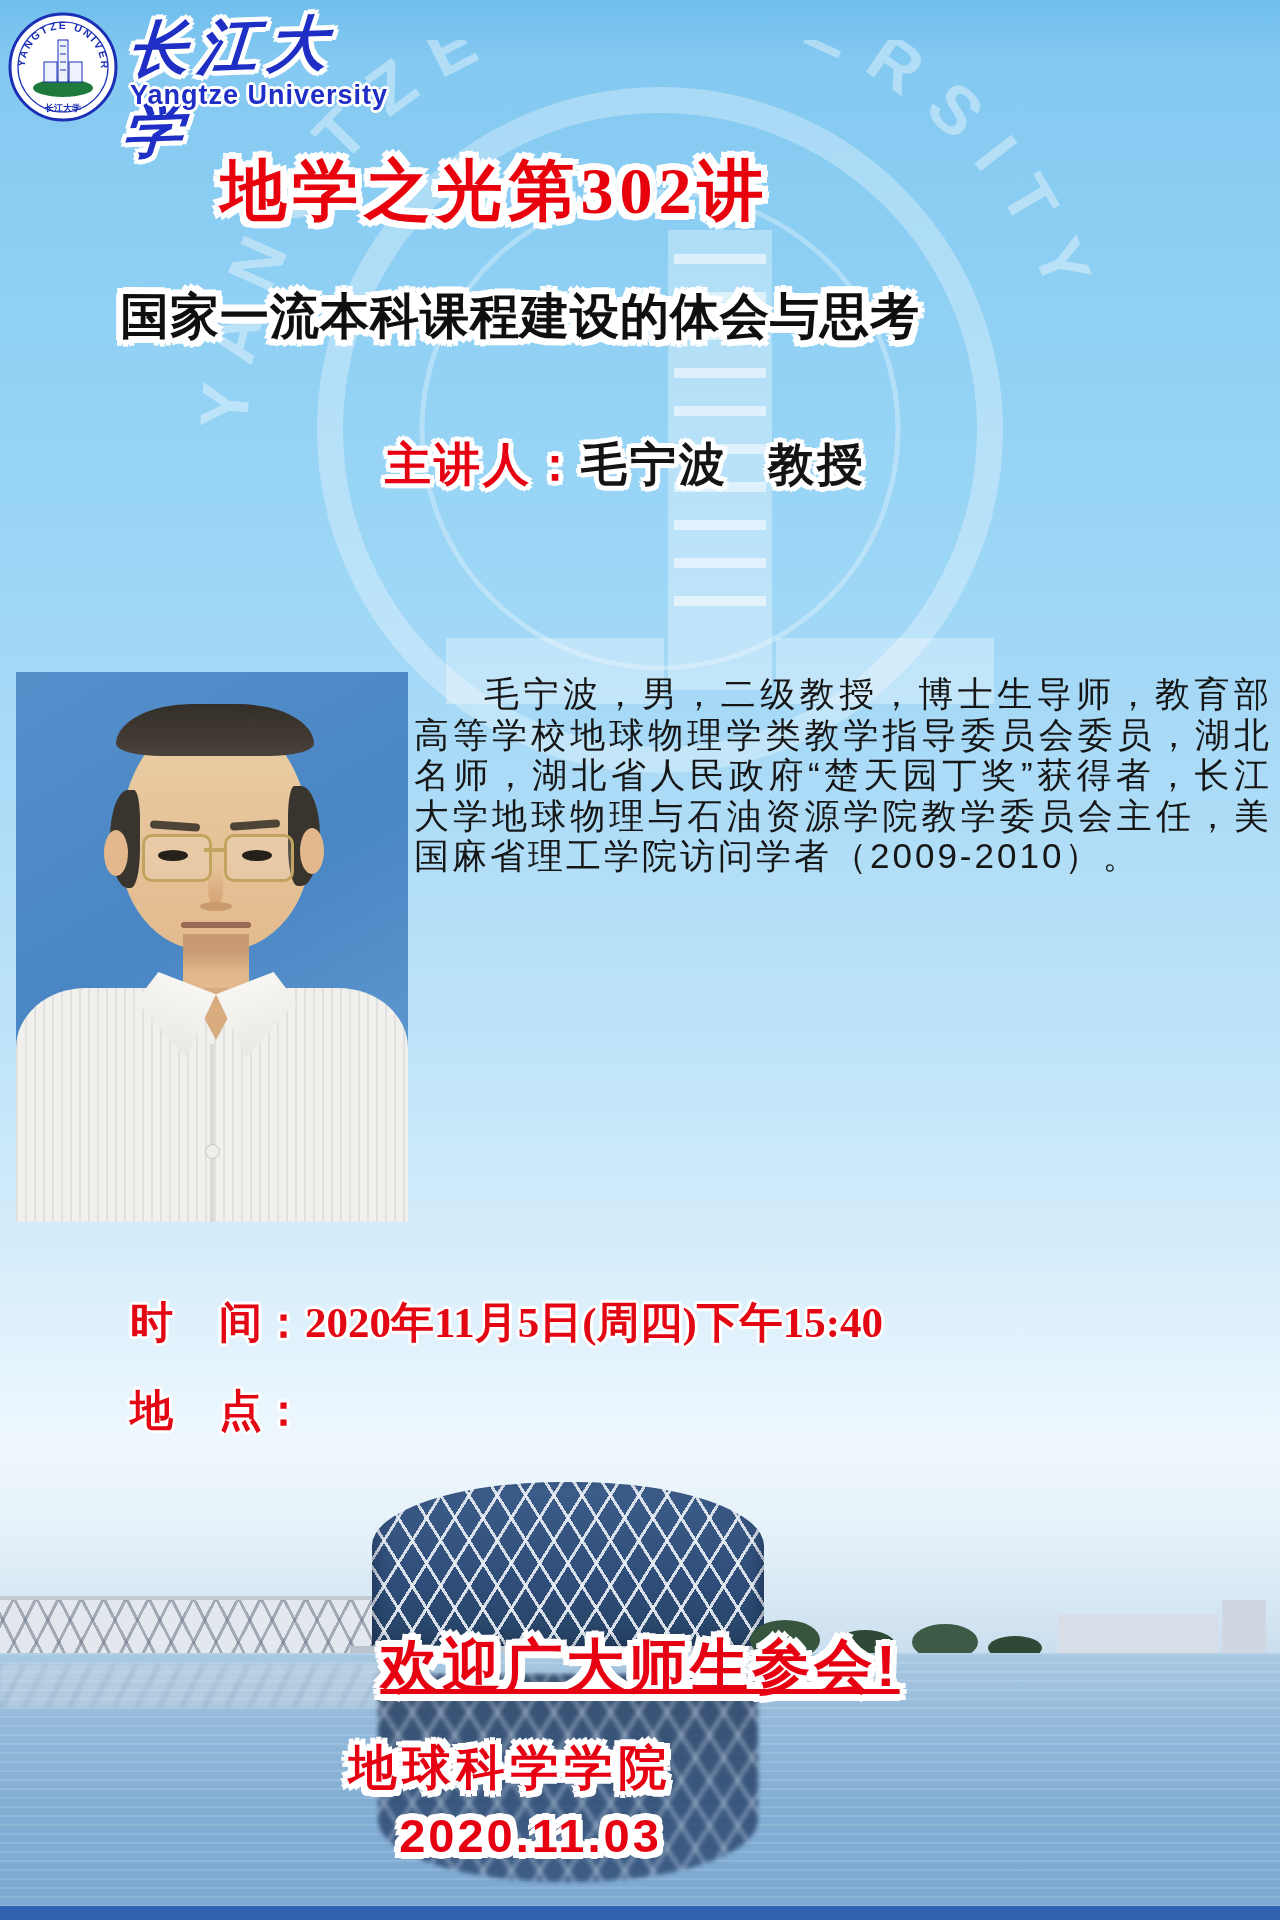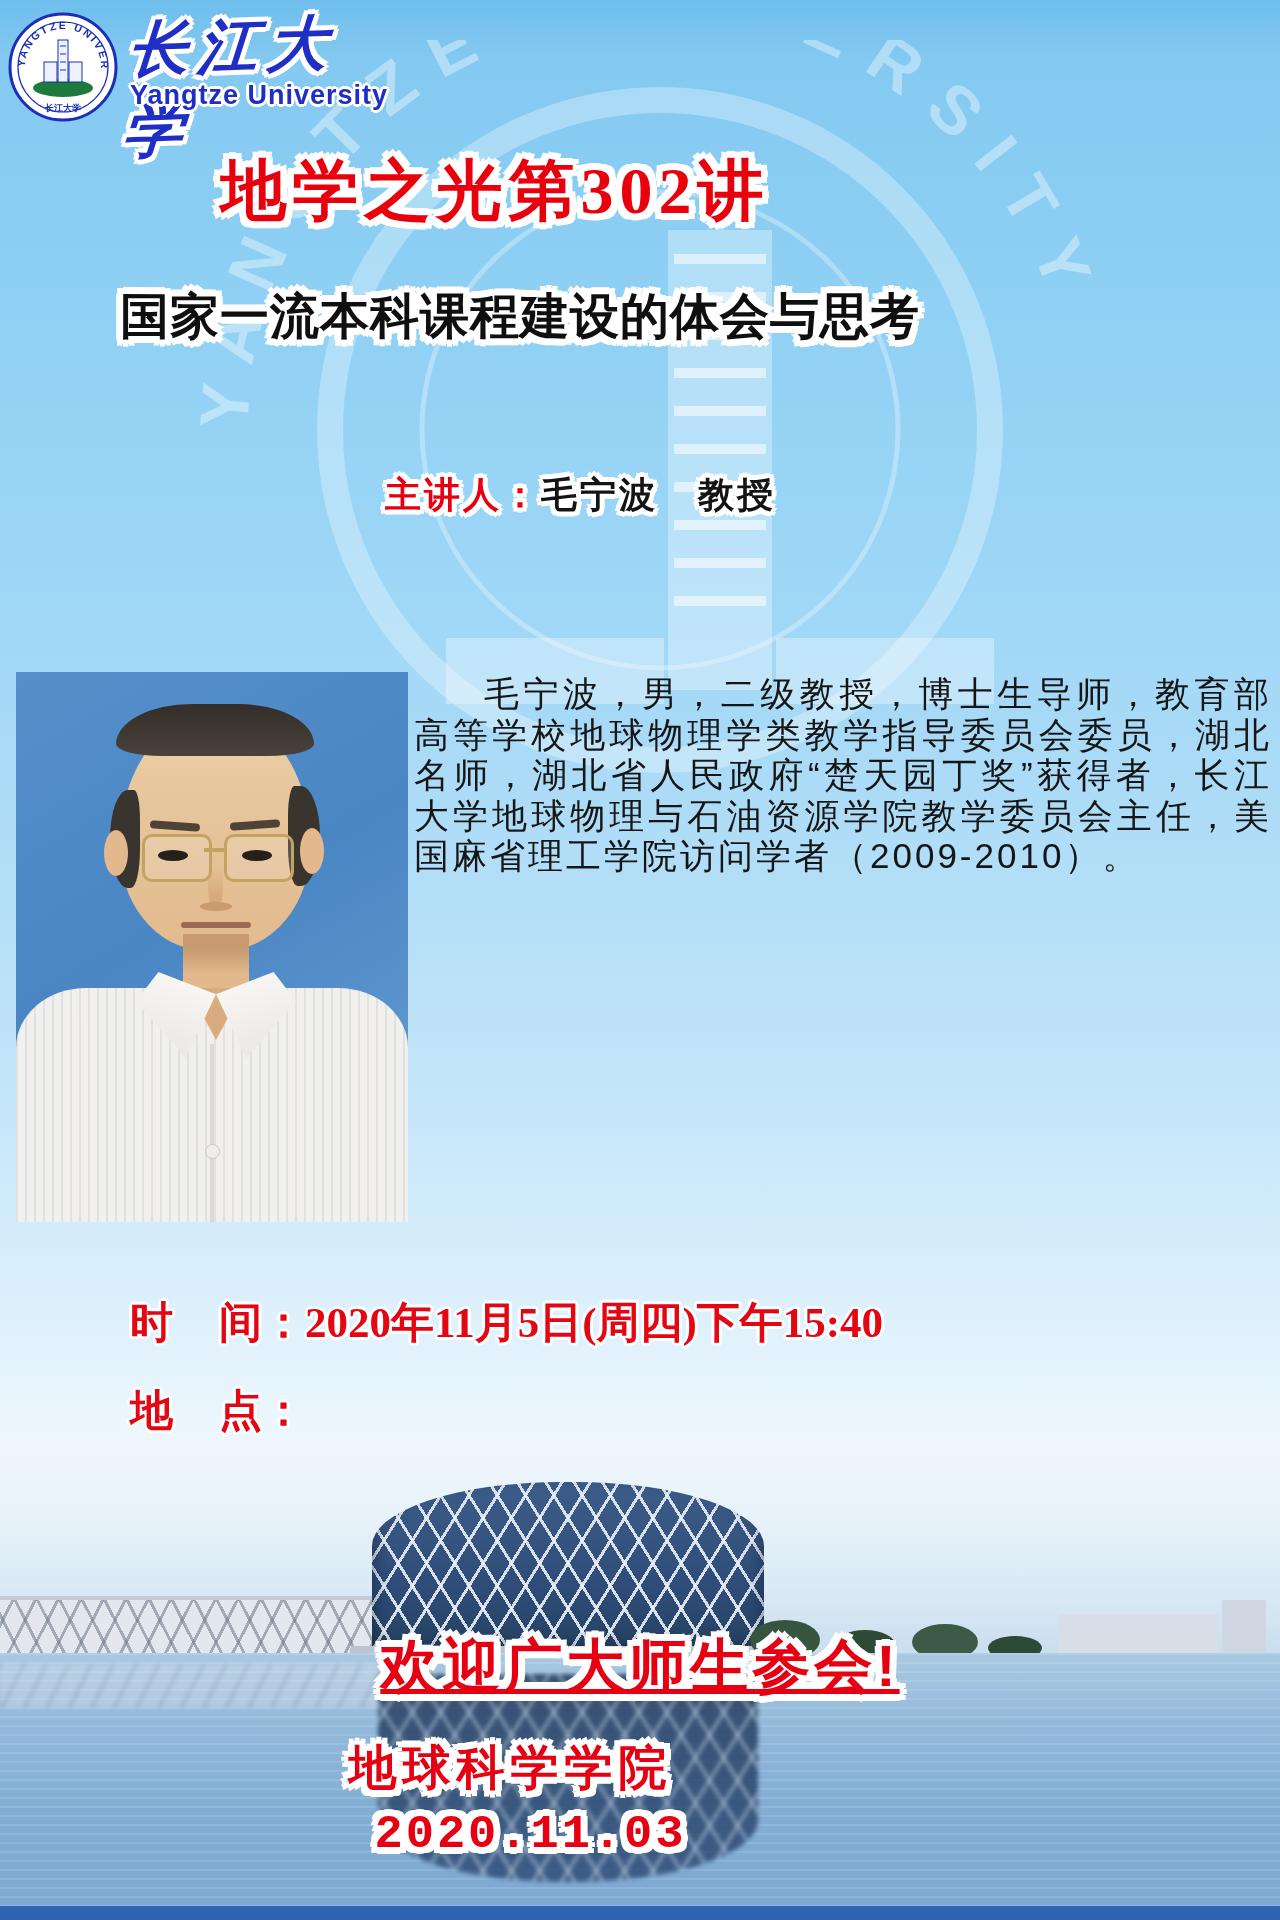--- a/index.html
+++ b/index.html
@@ -26,21 +26,21 @@
   .uni-en{left:130px;top:80px;font-size:27px;font-weight:800;color:#1f2ec4;letter-spacing:1px;}
 
   
   .wm{left:0;top:40px;width:1280px;height:860px;pointer-events:none;}
 
   
   .title{left:0;top:146px;width:990px;text-align:center;font-family:"Liberation Serif",serif;
     font-size:66px;font-weight:900;color:#e8000d;letter-spacing:6px;}
   .subtitle{left:90px;top:284px;width:860px;text-align:center;font-size:49px;font-weight:900;
     color:#0f0f0f;letter-spacing:1px;}
-  .person-line{left:385px;font-size:36px;font-weight:900;letter-spacing:3px;white-space:nowrap;margin-top:37px;}
+  .person-line{left:385px;font-size:46px;font-weight:900;letter-spacing:3px;white-space:nowrap;}
   .speaker-line{top:434px;}
   .host-line{top:548px;}
   .red{color:#e60012;}
   .blk{color:#141414;}
   .name-gap{display:inline-block;width:40px;}
 
   
   .bio{left:414px;top:646px;width:858px;font-size:35px;line-height:40.5px;color:#161616;
     text-align:justify;letter-spacing:3px;margin-top:28px;}
   .bio p{margin:0;text-indent:2em;}
@@ -124,21 +124,21 @@
     background-color:#dfe3e9;
     background-image:repeating-linear-gradient(63deg,rgba(110,120,135,.6) 0 3px,transparent 3px 20px);}
   .bottom-bar{left:0;top:1906px;width:1280px;height:14px;background:#2f62b0;}
 
   
   .welcome{left:0;top:1628px;width:1280px;text-align:center;font-size:58px;font-weight:900;
     color:#e60012;letter-spacing:4px;text-decoration:underline;}
   .organizer{left:0;top:1736px;width:1021px;text-align:center;font-size:48px;font-weight:900;
     color:#e60012;letter-spacing:6px;}
   .dateline{left:0;top:1808px;width:1061px;text-align:center;font-size:47px;font-weight:900;
-    font-family:Liberation Mono, monospace;color:#e60012;letter-spacing:3px;}
+    font-family:Liberation Sans, sans-serif;color:#e60012;letter-spacing:3px;}
 </style>
 </head>
 <body>
 
 <div class="poster">
 
   <svg class="abs wm" viewBox="0 0 1280 860" xmlns="http://www.w3.org/2000/svg" aria-hidden="true">
     <circle cx="660" cy="390" r="330" fill="none" stroke="rgba(255,255,255,0.30)" stroke-width="26"></circle>
     <circle cx="660" cy="390" r="238" fill="none" stroke="rgba(255,255,255,0.30)" stroke-width="5"></circle>
     <path id="wm-arc" d="M 248,390 A 412 412 0 0 1 1072,390" fill="none"></path>

